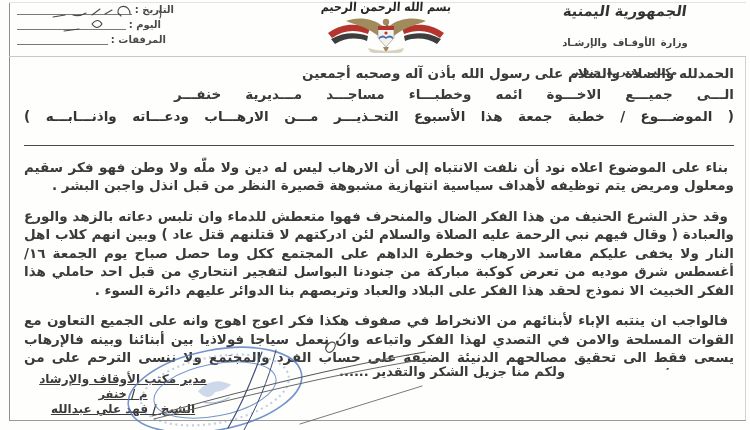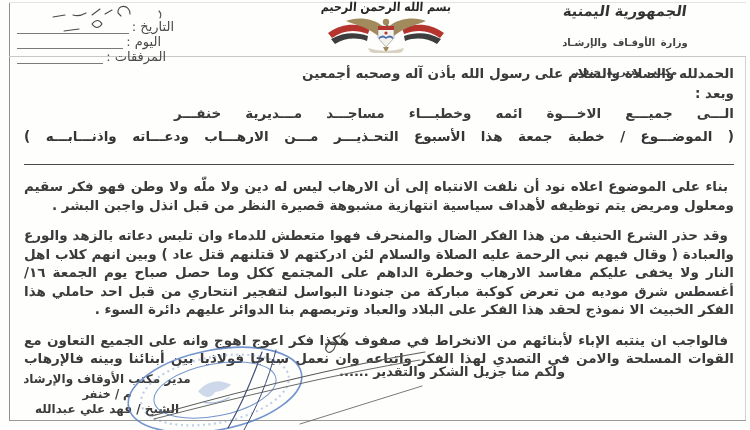--- a/index.html
+++ b/index.html
@@ -13,21 +13,21 @@
     color:#3b3b3b;
   }
   
   .edge-left   { position:absolute; left:9px;  top:3px; bottom:9px; width:1px; background:#8f8f8f; }
   .edge-bottom { position:absolute; left:9px;  right:4px; bottom:9px; height:1px; background:#9a9a9a; }
   .edge-right  { position:absolute; right:4px; top:56px; bottom:9px; width:1px; background:#d2d2d2; }
   .edge-top    { position:absolute; left:9px;  right:4px; top:2px; height:1px; background:#e3e3e3; }
   .header-rule { position:absolute; left:9px;  right:4px; top:56px; height:1px; background:#c9c9c9; }
 
   
-  .meta { position:absolute; left:14px; top:22px; width:160px; font-size:13px; font-weight:normal; color:#4a4a4a; }
+  .meta { position:absolute; left:14px; top:3px; width:160px; font-size:10px; font-weight:bold; color:#4a4a4a; }
   .meta-row { display:flex; align-items:flex-end; height:12px; margin-bottom:3px; }
   .meta-row.r2 { padding-right:13px; }
   .meta-row.r3 { padding-right:8px; }
   .meta-label { white-space:nowrap; }
   .meta-line { flex:1; border-bottom:1px solid #7a7a7a; height:9px; margin:0 3px; }
   .handwriting-top { position:absolute; left:14px; top:1px; width:160px; height:44px; pointer-events:none; }
 
   
   .center-head { position:absolute; left:298px; top:1px; width:176px; text-align:center; }
   .basmala { font-size:11px; font-weight:bold; color:#262626; transform:scaleY(1.12) skewX(-4deg); letter-spacing:.5px; }
@@ -51,21 +51,21 @@
   p.subject {
     margin-top:4px; margin-bottom:5px; padding-bottom:19px;
     border-bottom:1.6px solid #4a4a4a;
     text-align-last:justify; font-size:13.5px; color:#353535;
   }
   p.par { margin-top:12px; text-indent:6px; }
 
   .closing { position:absolute; top:364px; right:185px; font-size:13px; font-weight:bold; color:#3b3b3b; white-space:nowrap; }
 
   
-  .sig-block { position:absolute; left:18px; top:372px; width:178px; text-align:center; font-weight:bold; color:#3b3b3b; }
+  .sig-block { position:absolute; left:34px; top:372px; width:178px; text-align:center; font-weight:bold; color:#3b3b3b;text-decoration:underline; }
   .sig-title { font-size:12px; }
   .sig-district { font-size:11.5px; margin-top:1px; }
   .sig-name { font-size:12px; margin-top:1px; }
 
   .stamp { position:absolute; left:110px; top:340px; width:210px; height:95px; pointer-events:none; }
   .signature { position:absolute; left:120px; top:328px; width:330px; height:102px; pointer-events:none; }
 </style>
 </head>
 <body>
 
@@ -120,21 +120,20 @@
 </div>
 
 <div class="national">
   <div class="republic">الجمهورية اليمنية</div>
   <div class="nat-line">وزارة الأوقـاف والإرشـاد</div>
   <div class="nat-line">مكتـب مديريـة خنفـر</div>
 </div>
 
 <div class="letter-body">
   <p class="salutation">الحمدلله والصلاة والسلام على رسول الله بأذن آله وصحبه أجمعين</p>
-  <p class="then">وبعد :</p>
   <p class="addressee">الـــى جميـــع الاخـــوة ائمه وخطبـــاء مساجـــد مـــديرية خنفـــر</p>
   <p class="subject">( الموضـــوع /  خطبة جمعة هذا الأسبوع التحـذيـــر مـــن الارهـــاب ودعـــاته واذنـــابـــه )</p>
   <p class="par">بناء على الموضوع اعلاه   نود أن نلفت الانتباه إلى أن الارهاب ليس له دين ولا ملّه ولا وطن فهو فكر سقيم ومعلول ومريض يتم توظيفه لأهداف سياسية انتهازية مشبوهة قصيرة النظر من قبل انذل واجبن البشر .</p>
   <p class="par">وقد حذر الشرع الحنيف من هذا الفكر الضال والمنحرف فهوا متعطش للدماء وان تلبس دعاته بالزهد والورع والعبادة ( وقال فيهم نبي الرحمة عليه الصلاة والسلام لئن ادركتهم لا قتلنهم قتل عاد ) وبين انهم كلاب اهل النار ولا يخفى عليكم مفاسد الارهاب وخطرة الداهم على المجتمع ككل وما حصل صباح يوم الجمعة ١٦/أغسطس شرق موديه من تعرض كوكبة مباركة من جنودنا البواسل لتفجير انتحاري من قبل احد حاملي هذا الفكر الخبيث الا نموذج لحقد هذا الفكر على البلاد والعباد وتربصهم بنا الدوائر عليهم دائرة السوء .</p>
   <p class="par">فالواجب ان ينتبه الإباء لأبنائهم من الانخراط في صفوف هكذا فكر اعوج اهوج وانه على الجميع التعاون مع القوات المسلحة والامن في التصدي لهذا الفكر واتباعه وان نعمل سياجا فولاذيا بين أبنائنا وبينه فالإرهاب يسعى فقط الى تحقيق مصالحهم الدنيئة الضيقة على حساب الفرد والمجتمع ولا ننسى الترحم على من نحسبهم بأذن الله شهداء جراء هكذا تصرفات رعناء والدعاء للجرحى والمصابين بالتماثل العاجل للشفاء</p>
 </div>
 
 <div class="closing">ولكم منا جزيل الشكر والتقدير ......</div>
 
 <div class="sig-block">

